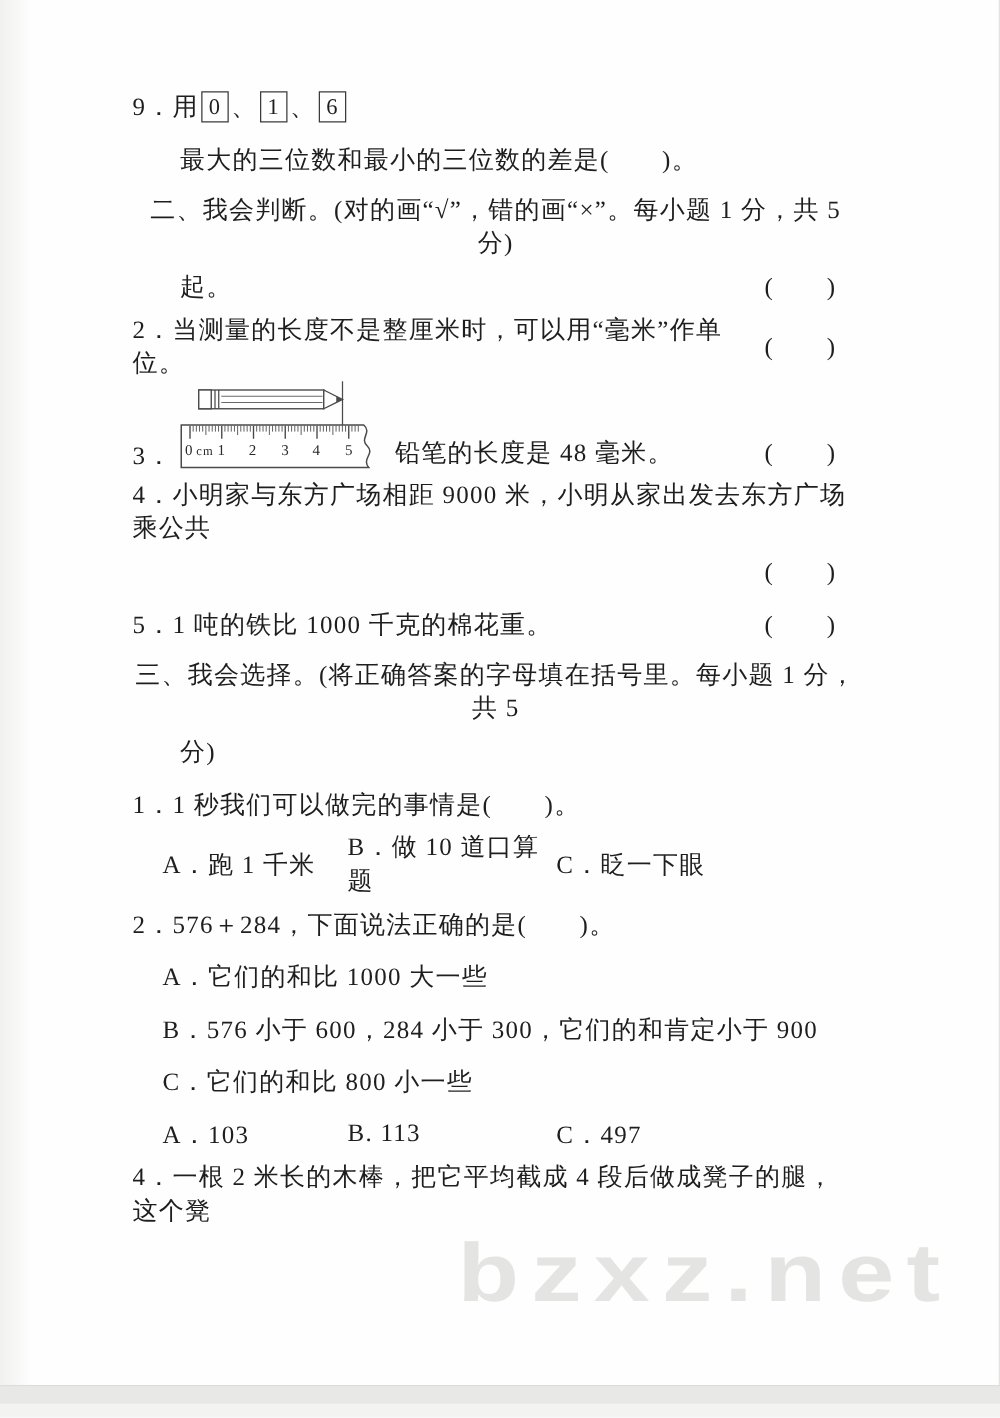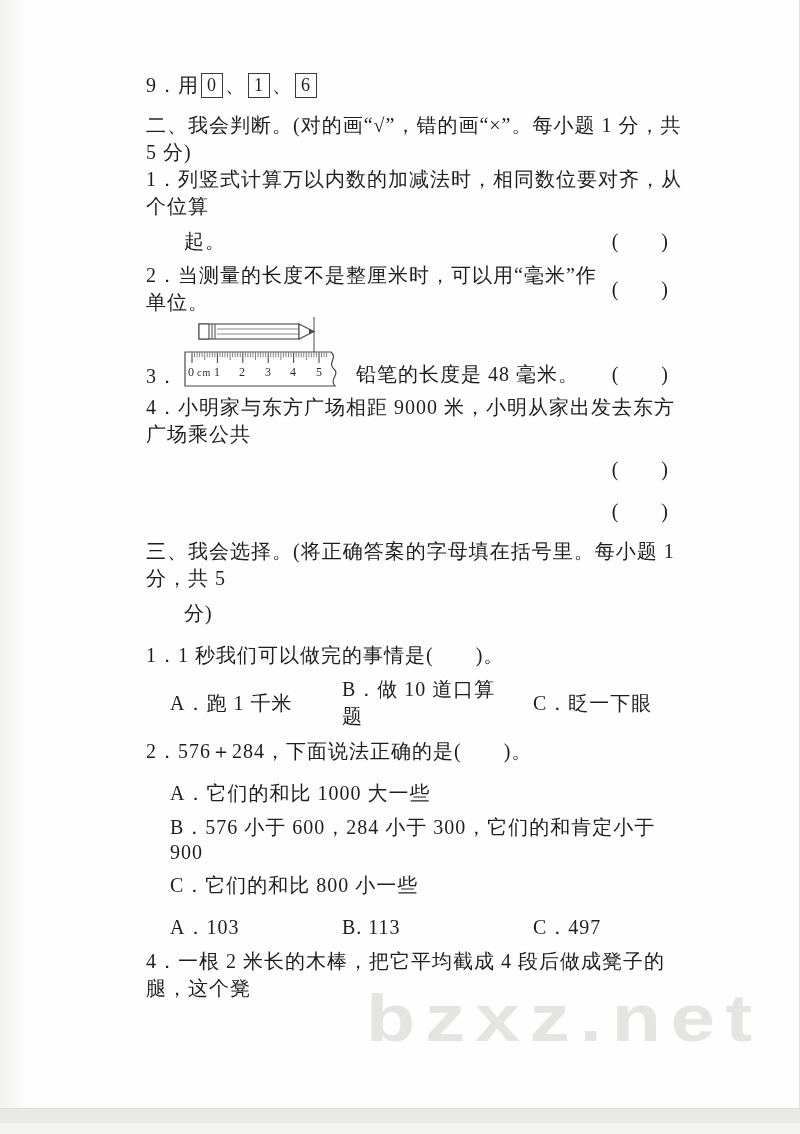--- a/index.html
+++ b/index.html
@@ -27,25 +27,25 @@
     font-family:"Liberation Sans","DejaVu Sans",sans-serif;
     font-weight:800;font-size:66px;letter-spacing:8px;
     color:#e4e4e2;white-space:nowrap;
     transform:scaleX(1.22);transform-origin:left center;
   }
   .content{
     position:relative;z-index:1;
     padding:64px 112px 0 106px;
     font-size:20px;letter-spacing:1px;
   }
-  .row{min-height:42px;display:flex;align-items:center;margin-left:40px;}
+  .row{min-height:42px;display:flex;align-items:center;}
   .row-ruler{height:74px;align-items:flex-end;padding-bottom:4px;}
   .indent{padding-left:38px;}
-  .opt-indent{padding-left:24px;gap:24px;}
-  .sec-gap{margin-top:6px;}
+  .opt-indent{padding-left:24px;}
+  .sec-gap{margin-top:6px;text-align:center;}
   .blank-right{margin-left:auto;margin-right:18px;white-space:nowrap;}
   .digit-box{
     display:inline-block;border:1.5px solid #3a3a3a;
     padding:0 5px;margin:0 2px;line-height:23px;font-size:18px;
   }
   .opt-a{display:inline-block;width:148px;}
   .opt-b{display:inline-block;width:167px;}
   .opt-c{display:inline-block;}
   .ruler-svg{flex:0 0 auto;margin:0 10px 0 4px;}
   .gap-dark{height:14px;background:#e8e8e6;border-top:1px solid #dddddb;}
@@ -60,28 +60,28 @@
   <div class="content">
 
     <div class="row">
       <span>9．用</span>
         <span class="digit-box">0</span>
         <span>、</span>
         <span class="digit-box">1</span>
         <span>、</span>
         <span class="digit-box">6</span>
     </div>
+    <div class="row indent">
+      <span>最大的三位数和最小的三位数的差是(　　)。</span>
+    </div>
 
     <div class="row sec-gap">
       <span>二、我会判断。(对的画“√”，错的画“×”。每小题 1 分，共 5 分)</span>
     </div>
 
-    <div class="row">
-      <span>1．列竖式计算万以内数的加减法时，相同数位要对齐，从个位算</span>
-    </div>
     <div class="row indent">
       <span>起。</span>
       <span class="blank-right">(　　)</span>
     </div>
 
     <div class="row">
       <span>2．当测量的长度不是整厘米时，可以用“毫米”作单位。</span>
       <span class="blank-right">(　　)</span>
     </div>
 
@@ -174,20 +174,21 @@
     </div>
 
     <div class="row">
       <span>4．小明家与东方广场相距 9000 米，小明从家出发去东方广场乘公共</span>
     </div>
     <div class="row indent">
       <span class="blank-right">(　　)</span>
     </div>
 
     <div class="row">
+      <span>5．1 吨的铁比 1000 千克的棉花重。</span>
       <span class="blank-right">(　　)</span>
     </div>
 
     <div class="row sec-gap">
       <span>三、我会选择。(将正确答案的字母填在括号里。每小题 1 分，共 5</span>
     </div>
     <div class="row indent">
       <span>分)</span>
     </div>
 

